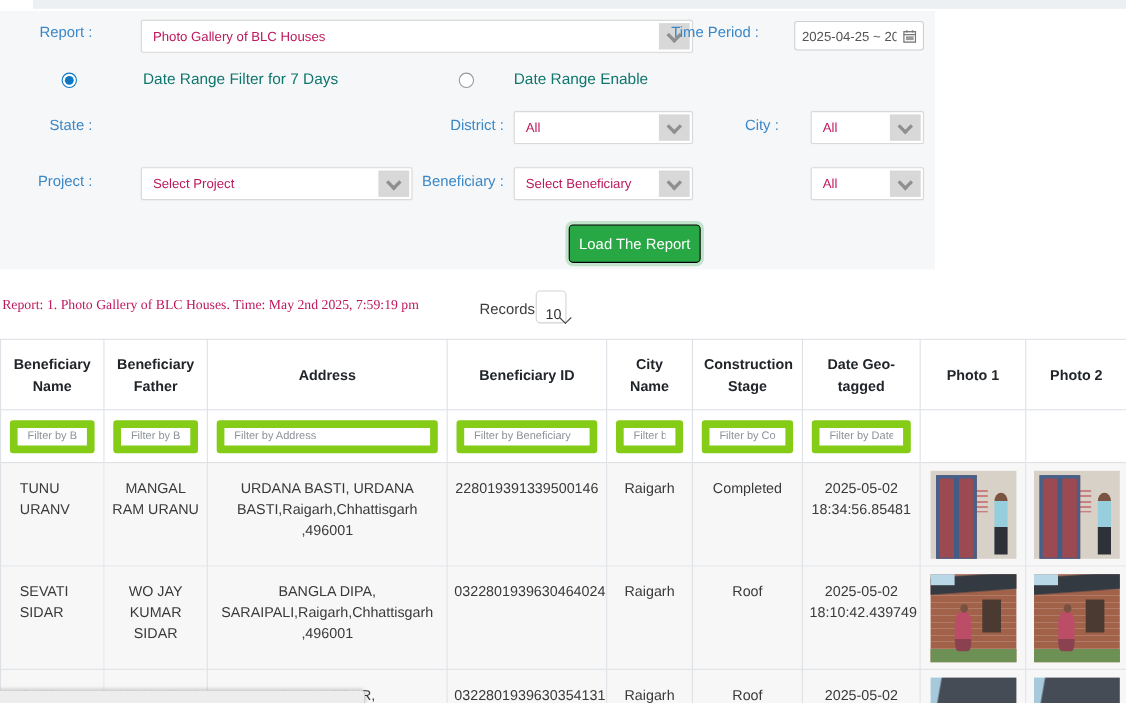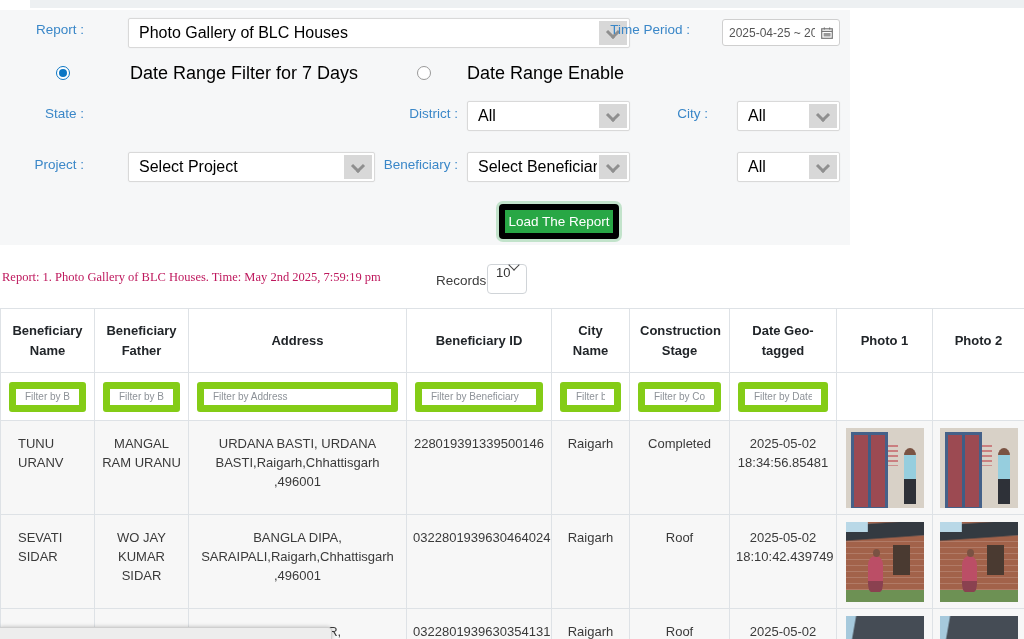--- a/index.html
+++ b/index.html
@@ -22,64 +22,64 @@
   }
   .flabel {
     position:absolute; color:#3a87c8; font-size:13.5px; text-align:right; line-height:16px;
   }
   .sel {
     position:absolute; background:#fff; border:1px solid #d9d9d9; border-radius:2px;
     height:30px; display:flex; align-items:center; cursor:pointer;
     box-shadow:0 0 0 1px rgba(0,0,0,0.01);
   }
   .sel-value {
-    flex:1; padding:0 10px; font-size:16px; color:#000000;
+    flex:1; padding:0 10px; font-size:12px; color:#be185d;
     white-space:nowrap; overflow:hidden;
   }
   .sel-arrow {
     width:28px; align-self:stretch; margin:2px; background:#d8d8d8;
     display:flex; align-items:center; justify-content:center; flex:none;
   }
   .sel-arrow::before {
     content:""; width:7px; height:7px; margin-top:-3px;
     border-right:3px solid #8f8f8f; border-bottom:3px solid #8f8f8f;
     transform:rotate(45deg);
   }
   .radio {
     position:absolute; width:14px; height:14px; border-radius:50%;
     background:#fff; border:1px solid #999; cursor:pointer;
   }
   .radio.checked { border:1px solid #0b76c4; }
   .radio.checked::after {
     content:""; position:absolute; left:2px; top:2px; width:8px; height:8px;
     border-radius:50%; background:#0b76c4;
   }
-  .radio-label { position:absolute; color:#000000; font-size:18px; }
+  .radio-label { position:absolute; color:#0f766e; font-size:14px; }
   .date-box {
     position:absolute; background:#fff; border:1px solid #cfcfcf; border-radius:3px;
     display:flex; align-items:center; padding:0 6px; font-size:12px; color:#555;
     height:27px; cursor:pointer;
   }
   .date-box .cal { margin-left:6px; flex:none; display:flex; }
   .btn-load {
-    position:absolute; left:499px; top:194px; width:120px; height:35px;
-    background:#28a745; border:6px solid #000000; border-radius:4px;
+    position:absolute; left:517px; top:194px; width:120px; height:35px;
+    background:#28a745; border:1px solid #000000; border-radius:4px;
     color:#fff; font-size:13.5px; cursor:pointer;
     box-shadow:0 0 0 3px rgba(40,167,69,0.25);
     font-family:inherit;
   }
 
   
   .report-bar { position:absolute; left:0; top:245px; width:1024px; height:63px; }
   .report-title { position:absolute; left:2px; top:25px; color:#be185d; font-size:12.5px;font-family:Liberation Serif, serif; }
   .records-label { position:absolute; left:436px; top:28px; color:#3c3c3c; font-size:13.5px; }
   .records-select {
-    position:absolute; left:487px; top:19px; width:40px; height:30px;
+    position:absolute; left:487px; top:19px; width:28px; height:30px;
     background:#fff; border:1px solid #d0d4d8; border-radius:4px;
-    display:flex; align-items:flex-start; cursor:pointer; padding:0 8px;
+    display:flex; align-items:flex-end; cursor:pointer; padding:0 8px;
   }
   .records-select .rs-val { flex:1; font-size:13px; color:#333; }
   .records-select .rs-chev {
     width:8px; height:8px; margin-top:-4px; flex:none;
     border-right:1.6px solid #444; border-bottom:1.6px solid #444; transform:rotate(45deg);
   }
 
   
   table.report {
     position:absolute; left:0; top:308px; width:1024px;

